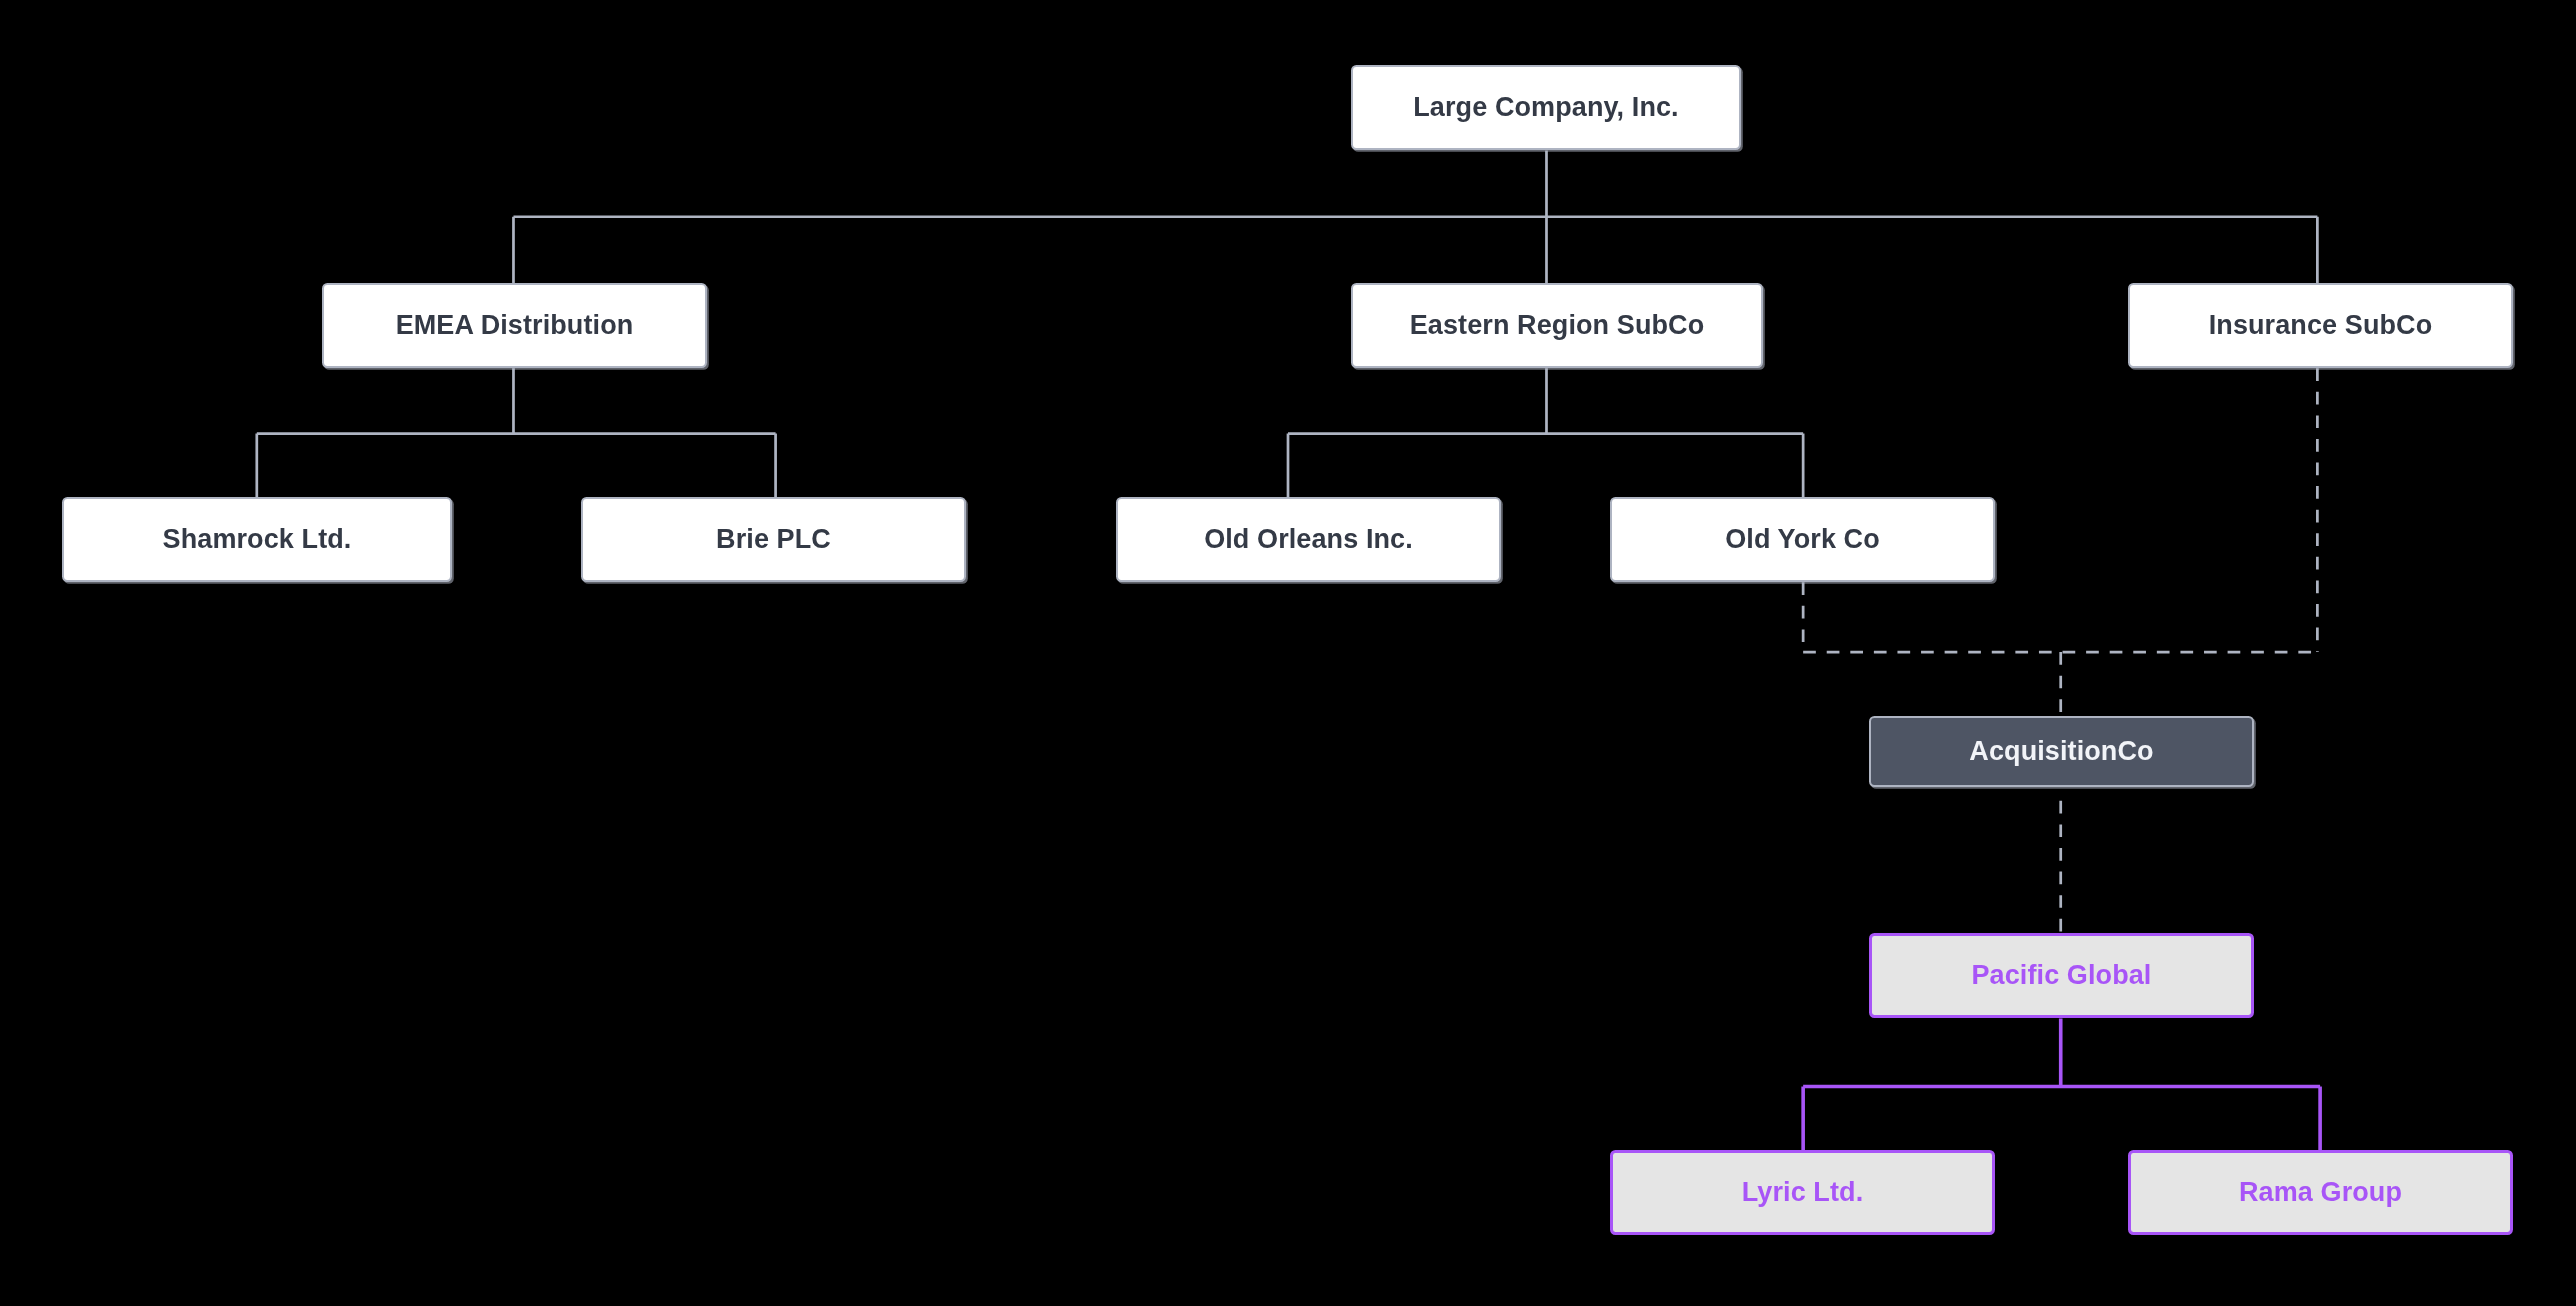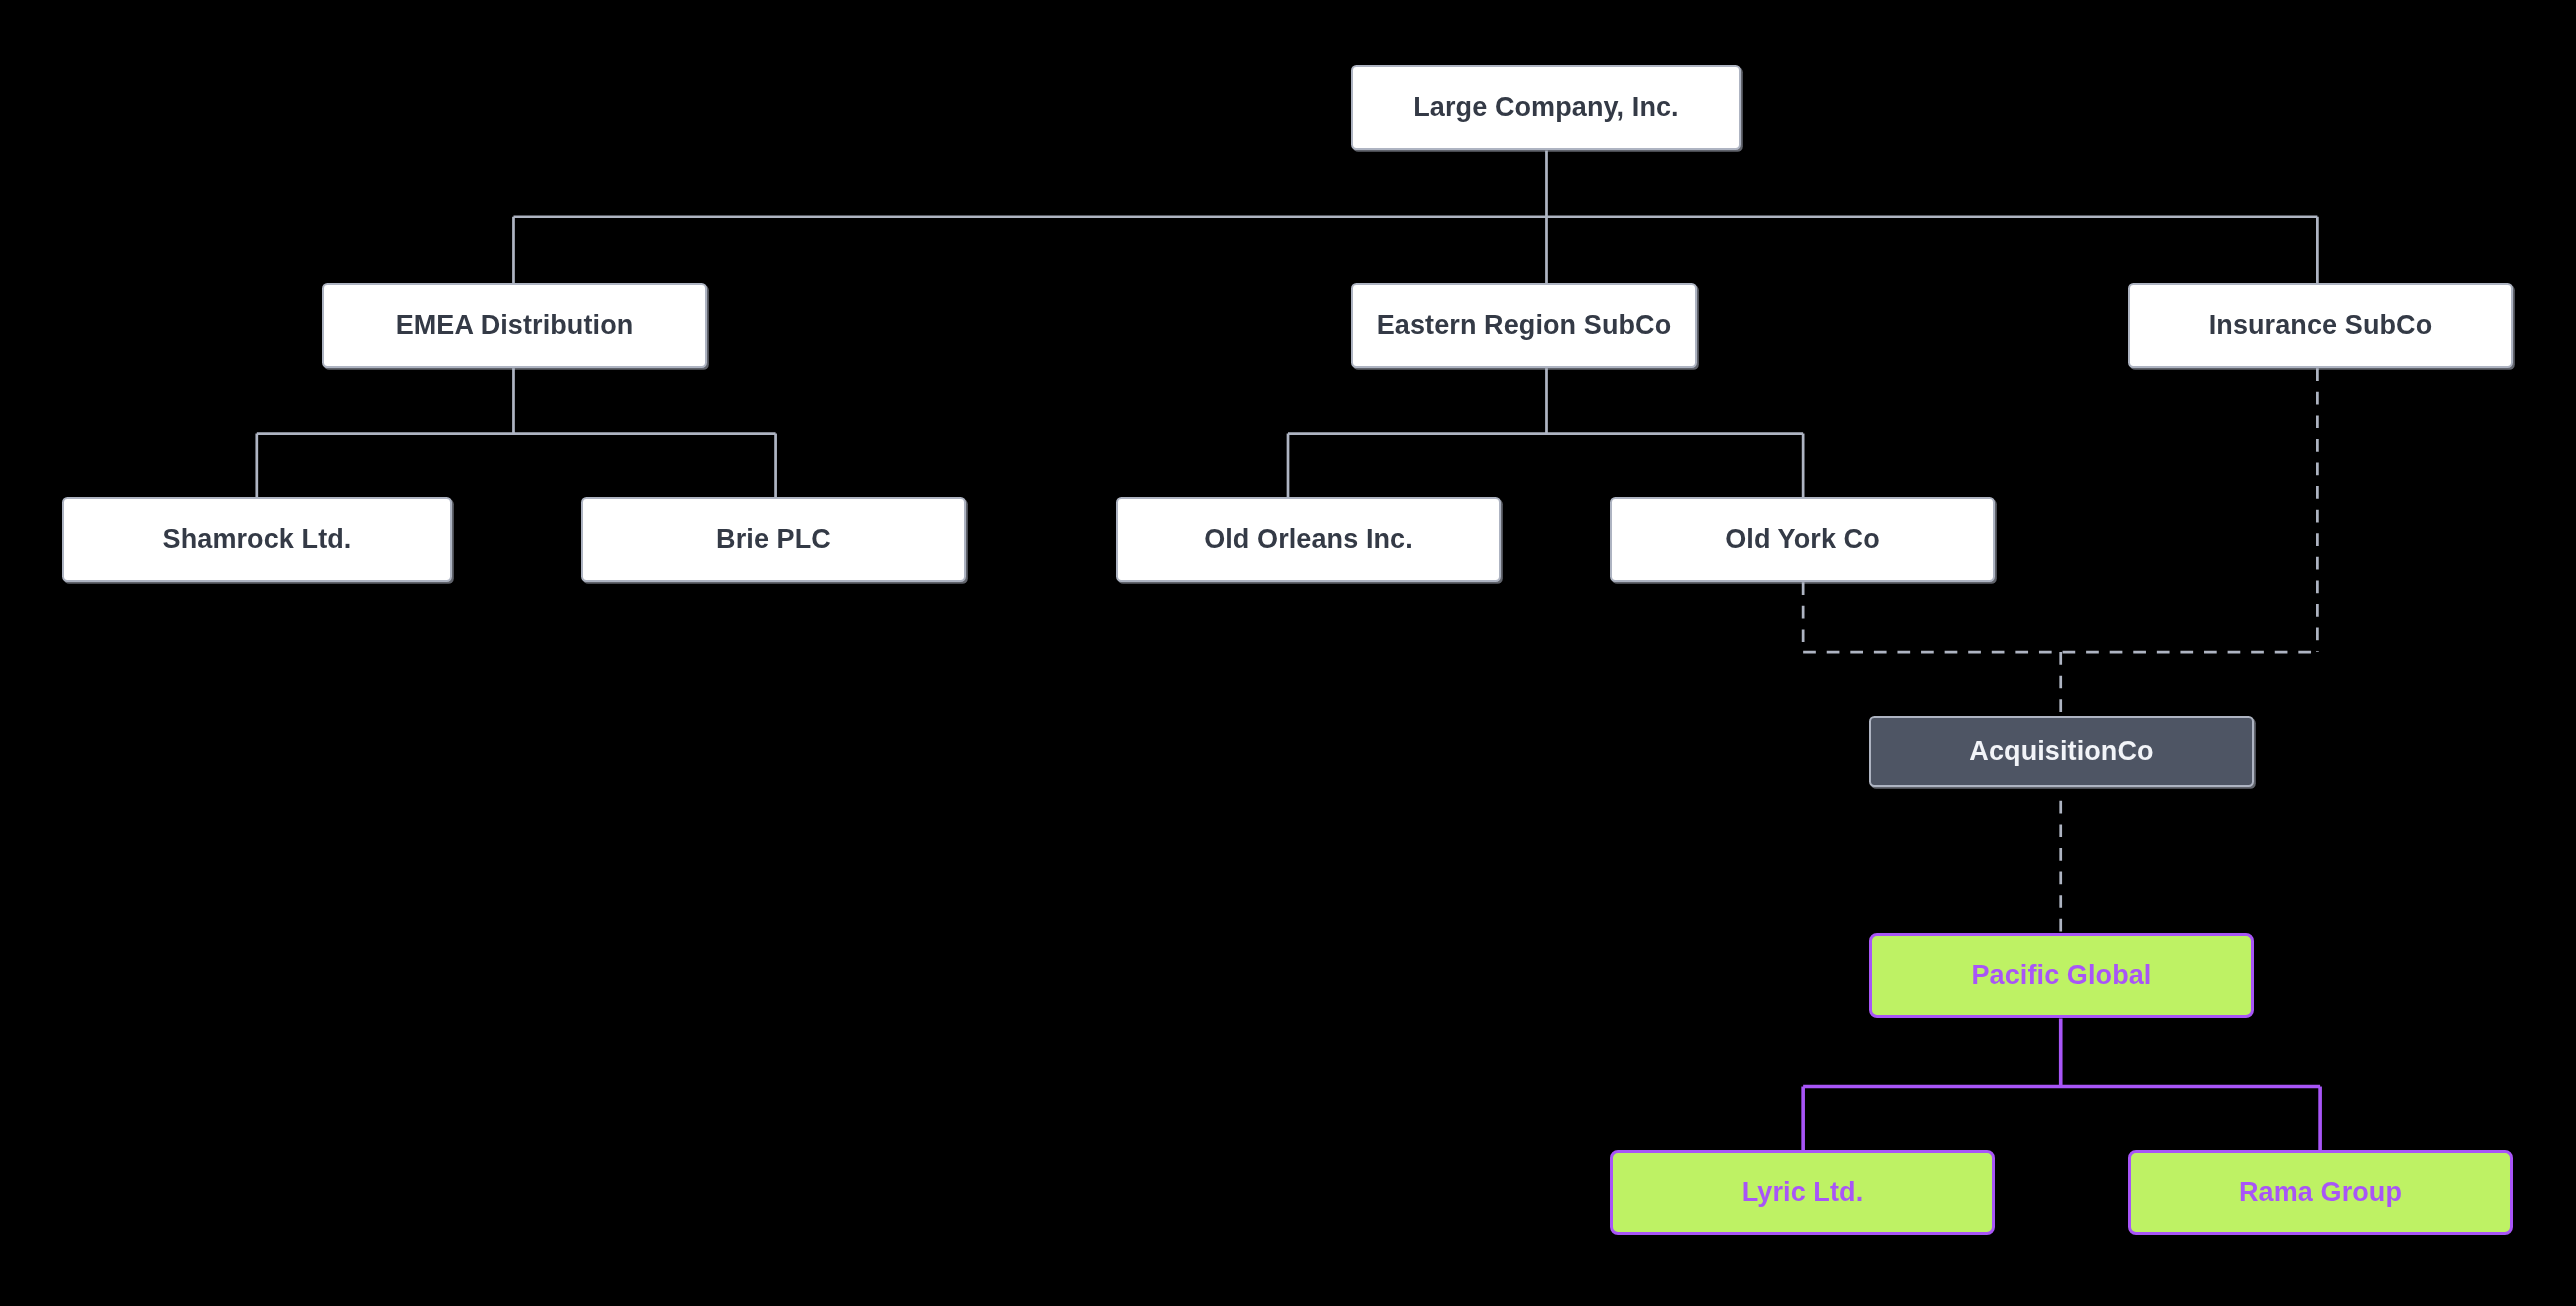--- a/index.html
+++ b/index.html
@@ -54,27 +54,26 @@
   .node.style-highlight {
     background: #4e5564;
     border-width: 2.7px;
     border-color: #aeb4c2;
     color: #f2f4f8;
     font-weight: bold;
     font-size: 27px;
     box-shadow: 1.8px 1.8px 0 0 rgba(174,180,194,0.55);
   }
   .node.style-accent {
-    background: #bef264;
+    background: #e5e5e5;
     border-width: 3.6px;
     border-color: #a855f7;
     color: #a855f7;
     font-weight: bold;
     font-size: 27px;
-    border-radius: 8px;
   }
 </style>
 </head>
 <body>
 
 <div id="chart-canvas">
 
   <svg id="edge-layer" viewBox="0 0 2840 1440" width="2576" height="1306" xmlns="http://www.w3.org/2000/svg">
 
     <g>
@@ -119,21 +118,21 @@
   </svg>
 
   <div class="node style-default" style="left:1351px; top:65px; width:390px; height:85px;">
     <span class="node-label">Large Company, Inc.</span>
   </div>
 
   <div class="node style-default" style="left:322px; top:283px; width:385px; height:85px;">
     <span class="node-label">EMEA Distribution</span>
   </div>
 
-  <div class="node style-default" style="left:1351px; top:283px; width:346px; height:85px;">
+  <div class="node style-default" style="left:1351px; top:283px; width:412px; height:85px;">
     <span class="node-label">Eastern Region SubCo</span>
   </div>
 
   <div class="node style-default" style="left:2128px; top:283px; width:385px; height:85px;">
     <span class="node-label">Insurance SubCo</span>
   </div>
 
   <div class="node style-default" style="left:62px; top:497px; width:390px; height:85px;">
     <span class="node-label">Shamrock Ltd.</span>
   </div>

